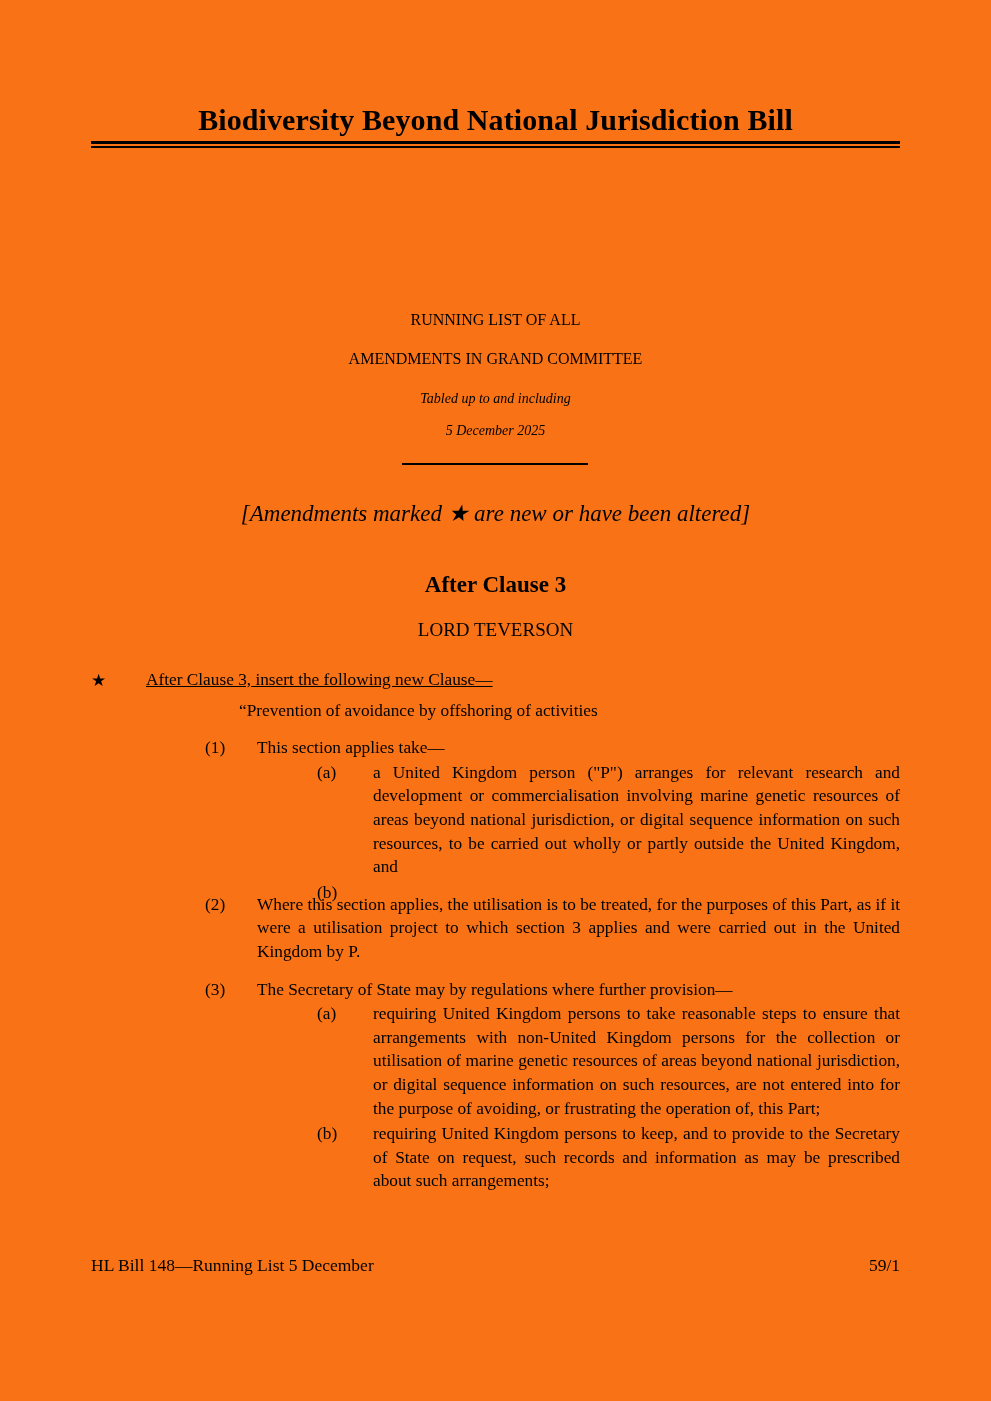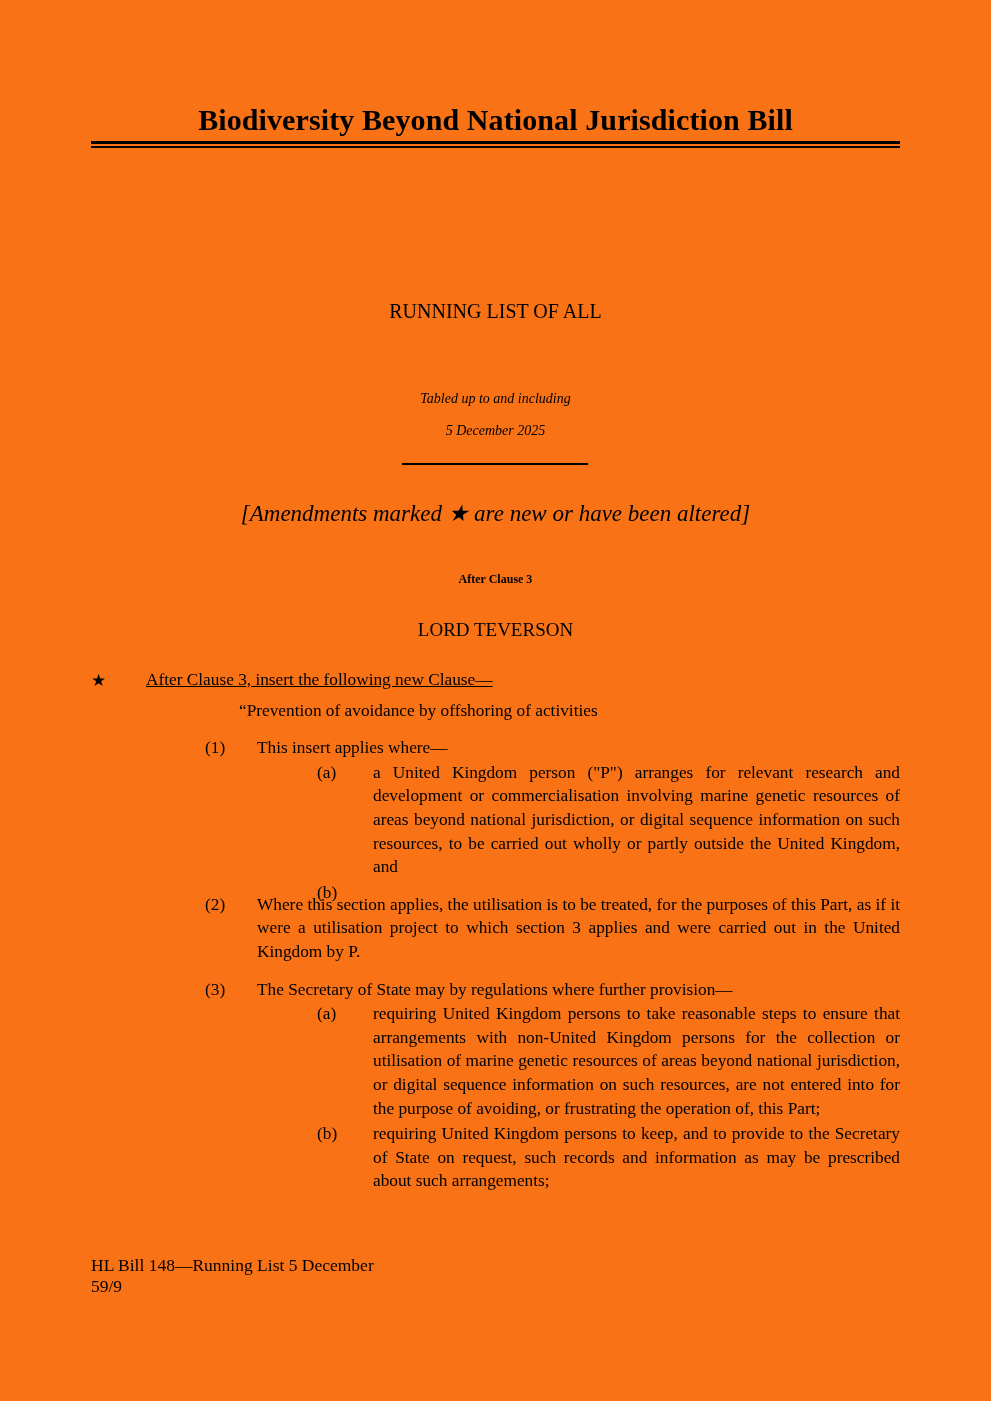--- a/index.html
+++ b/index.html
@@ -50,24 +50,24 @@
   }
   .title-rule .thin {
     height: 1.5px;
     background: #000;
   }
 
   
   .list-heading {
     position: absolute;
     left: 91px;
-    top: 292px;
-    width: 809px;
-    text-align: center;
-    font-size: 20px;
+    top: 300px;
+    width: 809px;
+    text-align: center;
+    font-size: 16px;
     line-height: 39px;
   }
 
   .tabled {
     position: absolute;
     left: 91px;
     top: 383px;
     width: 809px;
     text-align: center;
     font-size: 14px;
@@ -94,21 +94,21 @@
     font-style: italic;
   }
 
   
   .clause-heading {
     position: absolute;
     left: 91px;
     top: 572px;
     width: 809px;
     text-align: center;
-    font-size: 12px;
+    font-size: 23px;
     font-weight: bold;
   }
 
   .member-name {
     position: absolute;
     left: 91px;
     top: 619px;
     width: 809px;
     text-align: center;
     font-size: 19px;
@@ -192,38 +192,38 @@
   
   .footer {
     position: absolute;
     left: 91px;
     top: 1255px;
     width: 809px;
     font-size: 17.5px;
     display: flex;
     justify-content: space-between;
     align-items: baseline;
-    flex-direction: column;
   }
 </style>
 </head>
 <body>
 
 <div class="page">
 
   <div class="doc-title">Biodiversity Beyond National Jurisdiction Bill</div>
 
   <div class="title-rule">
     <div class="thick"></div>
     <div class="gap"></div>
     <div class="thin"></div>
   </div>
 
   <div class="list-heading">
     <div>RUNNING LIST OF ALL</div>
+    <div>AMENDMENTS IN GRAND COMMITTEE</div>
   </div>
 
   <div class="tabled">
     <div>Tabled up to and including</div>
     <div>5 December 2025</div>
   </div>
 
   <div class="mid-rule"></div>
 
   <div class="marked-note">[Amendments marked ★ are new or have been altered]</div>
@@ -235,21 +235,21 @@
   <div class="amendment">
 
     <div class="star-marker">★</div>
 
     <div class="insert-line">After Clause 3, insert the following new Clause—</div>
 
     <div class="new-clause-title">“Prevention of avoidance by offshoring of activities</div>
 
     <div class="subsec">
       <span class="marker">(1)</span>
-      <span>This insert applies where—</span>
+      <span>This section applies take—</span>
 
       <div class="para first">
         <span class="marker">(a)</span>
         <span>a United Kingdom person ("P") arranges for relevant research and development or commercialisation involving marine genetic resources of areas beyond national jurisdiction, or digital sequence information on such resources, to be carried out wholly or partly outside the United Kingdom, and</span>
       </div>
 
       <div class="para">
         <span class="marker">(b)</span>
       </div>
     </div>
@@ -271,16 +271,16 @@
       <div class="para">
         <span class="marker">(b)</span>
         <span>requiring United Kingdom persons to keep, and to provide to the Secretary of State on request, such records and information as may be prescribed about such arrangements;</span>
       </div>
     </div>
 
   </div>
 
   <div class="footer">
     <span>HL Bill 148—Running List 5 December</span>
-    <span>59/9</span>
+    <span>59/1</span>
   </div>
 
 </div>
 
 </body></html>

